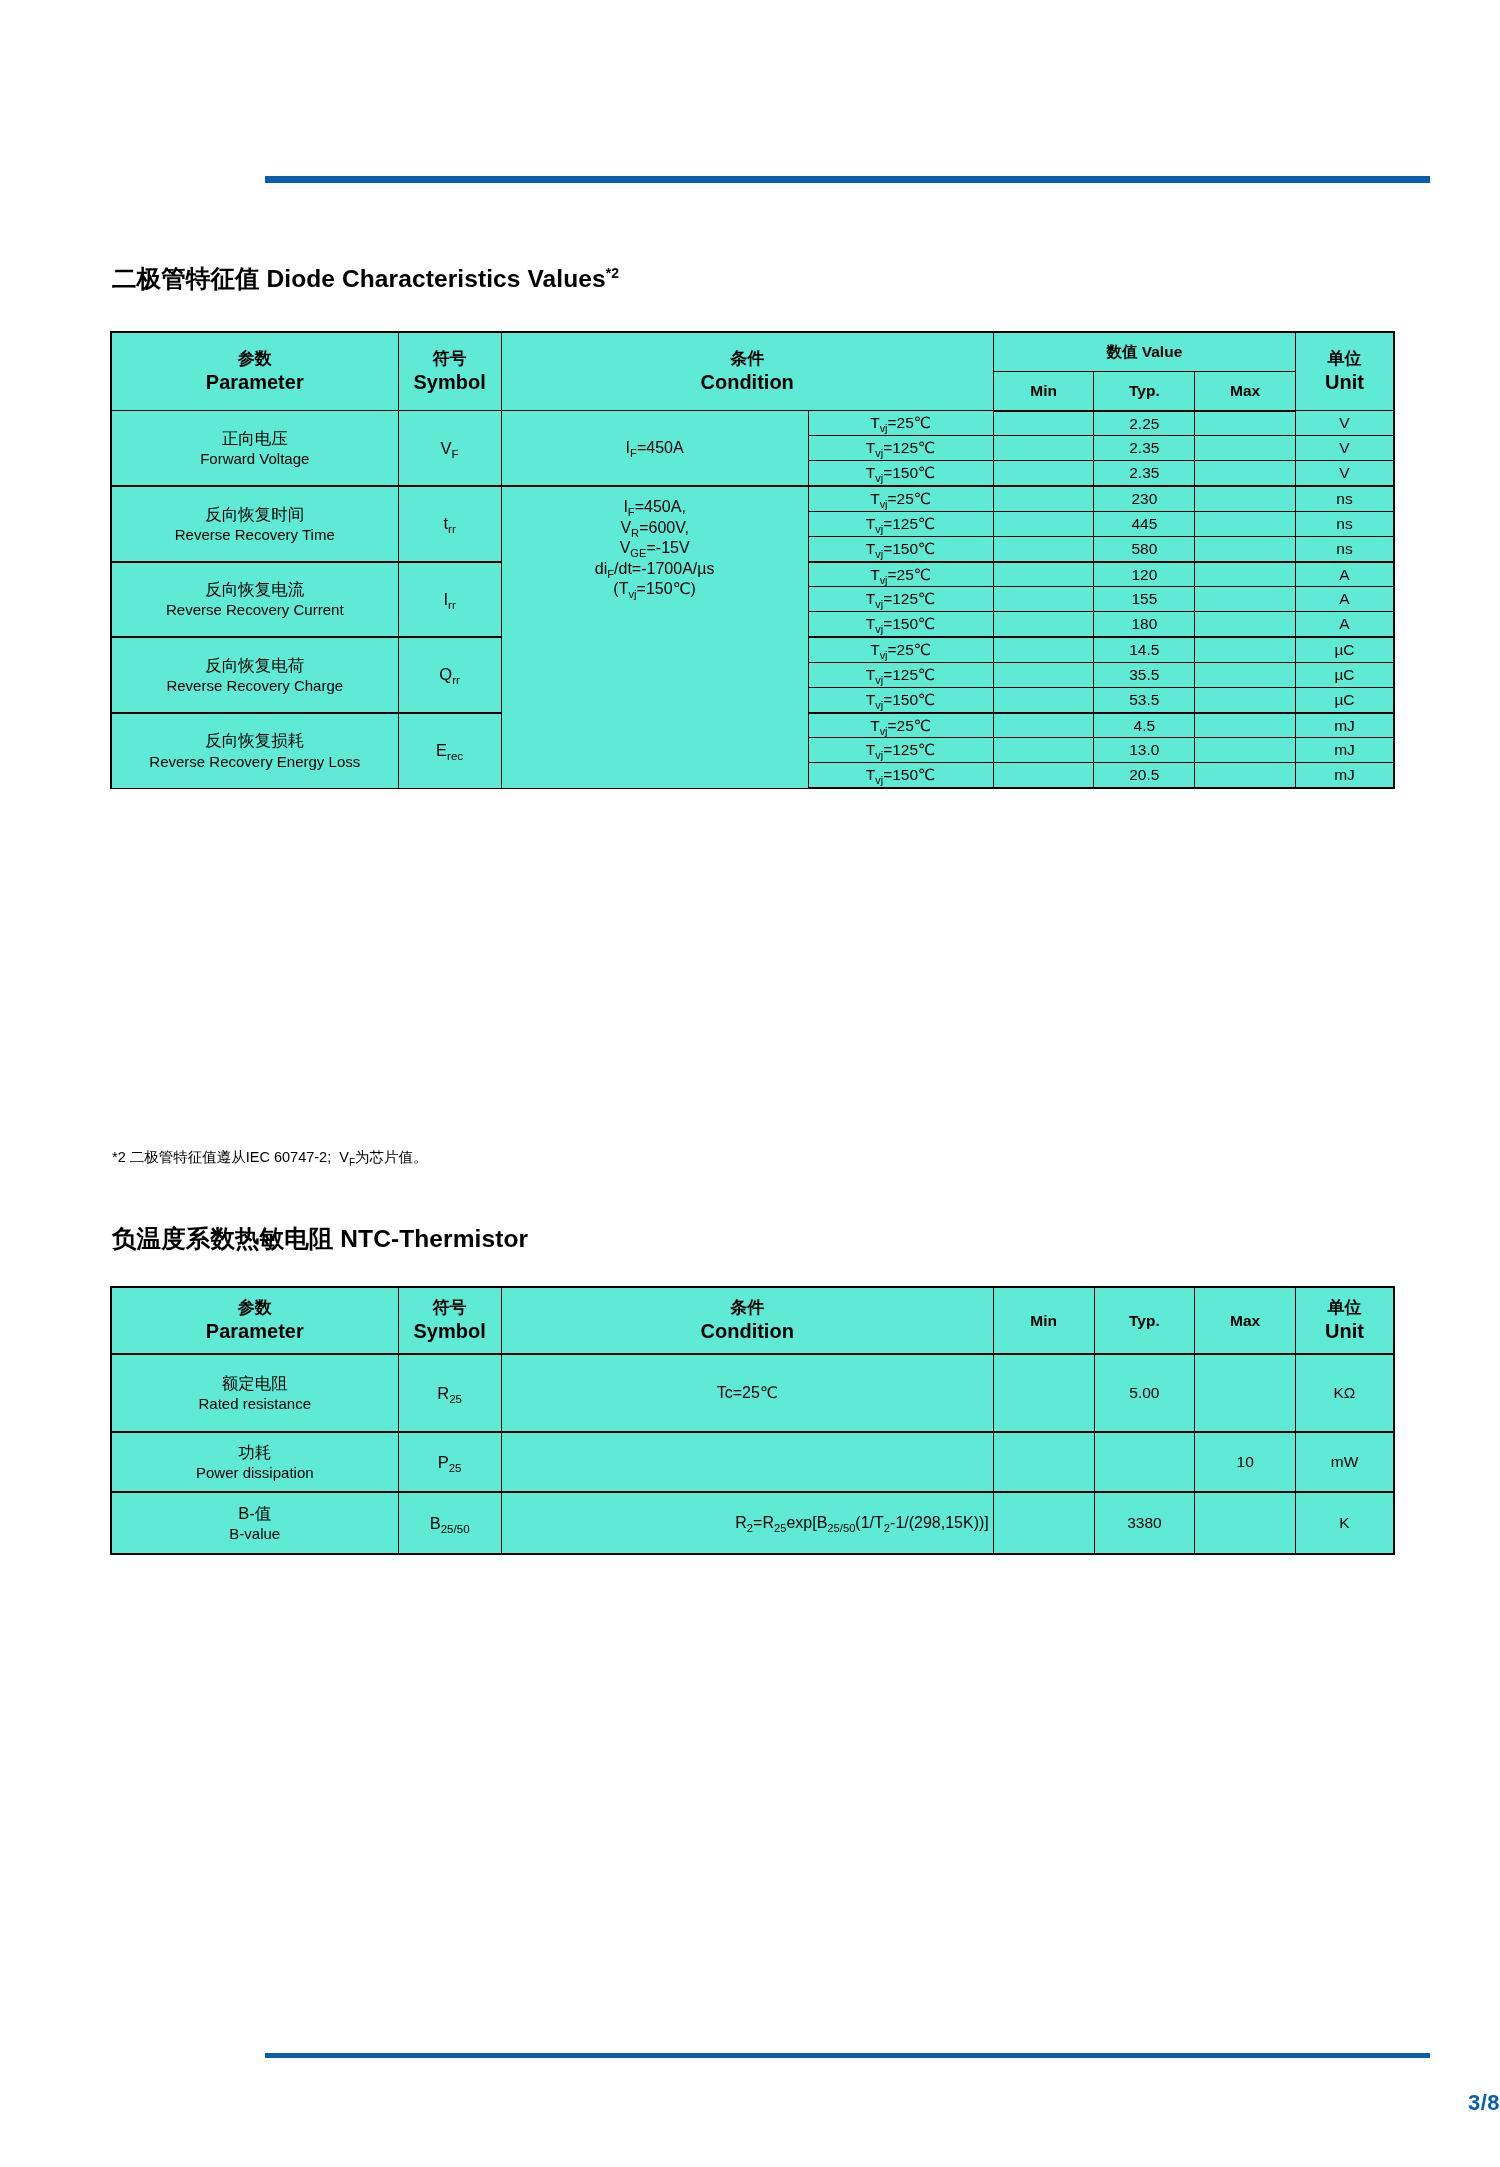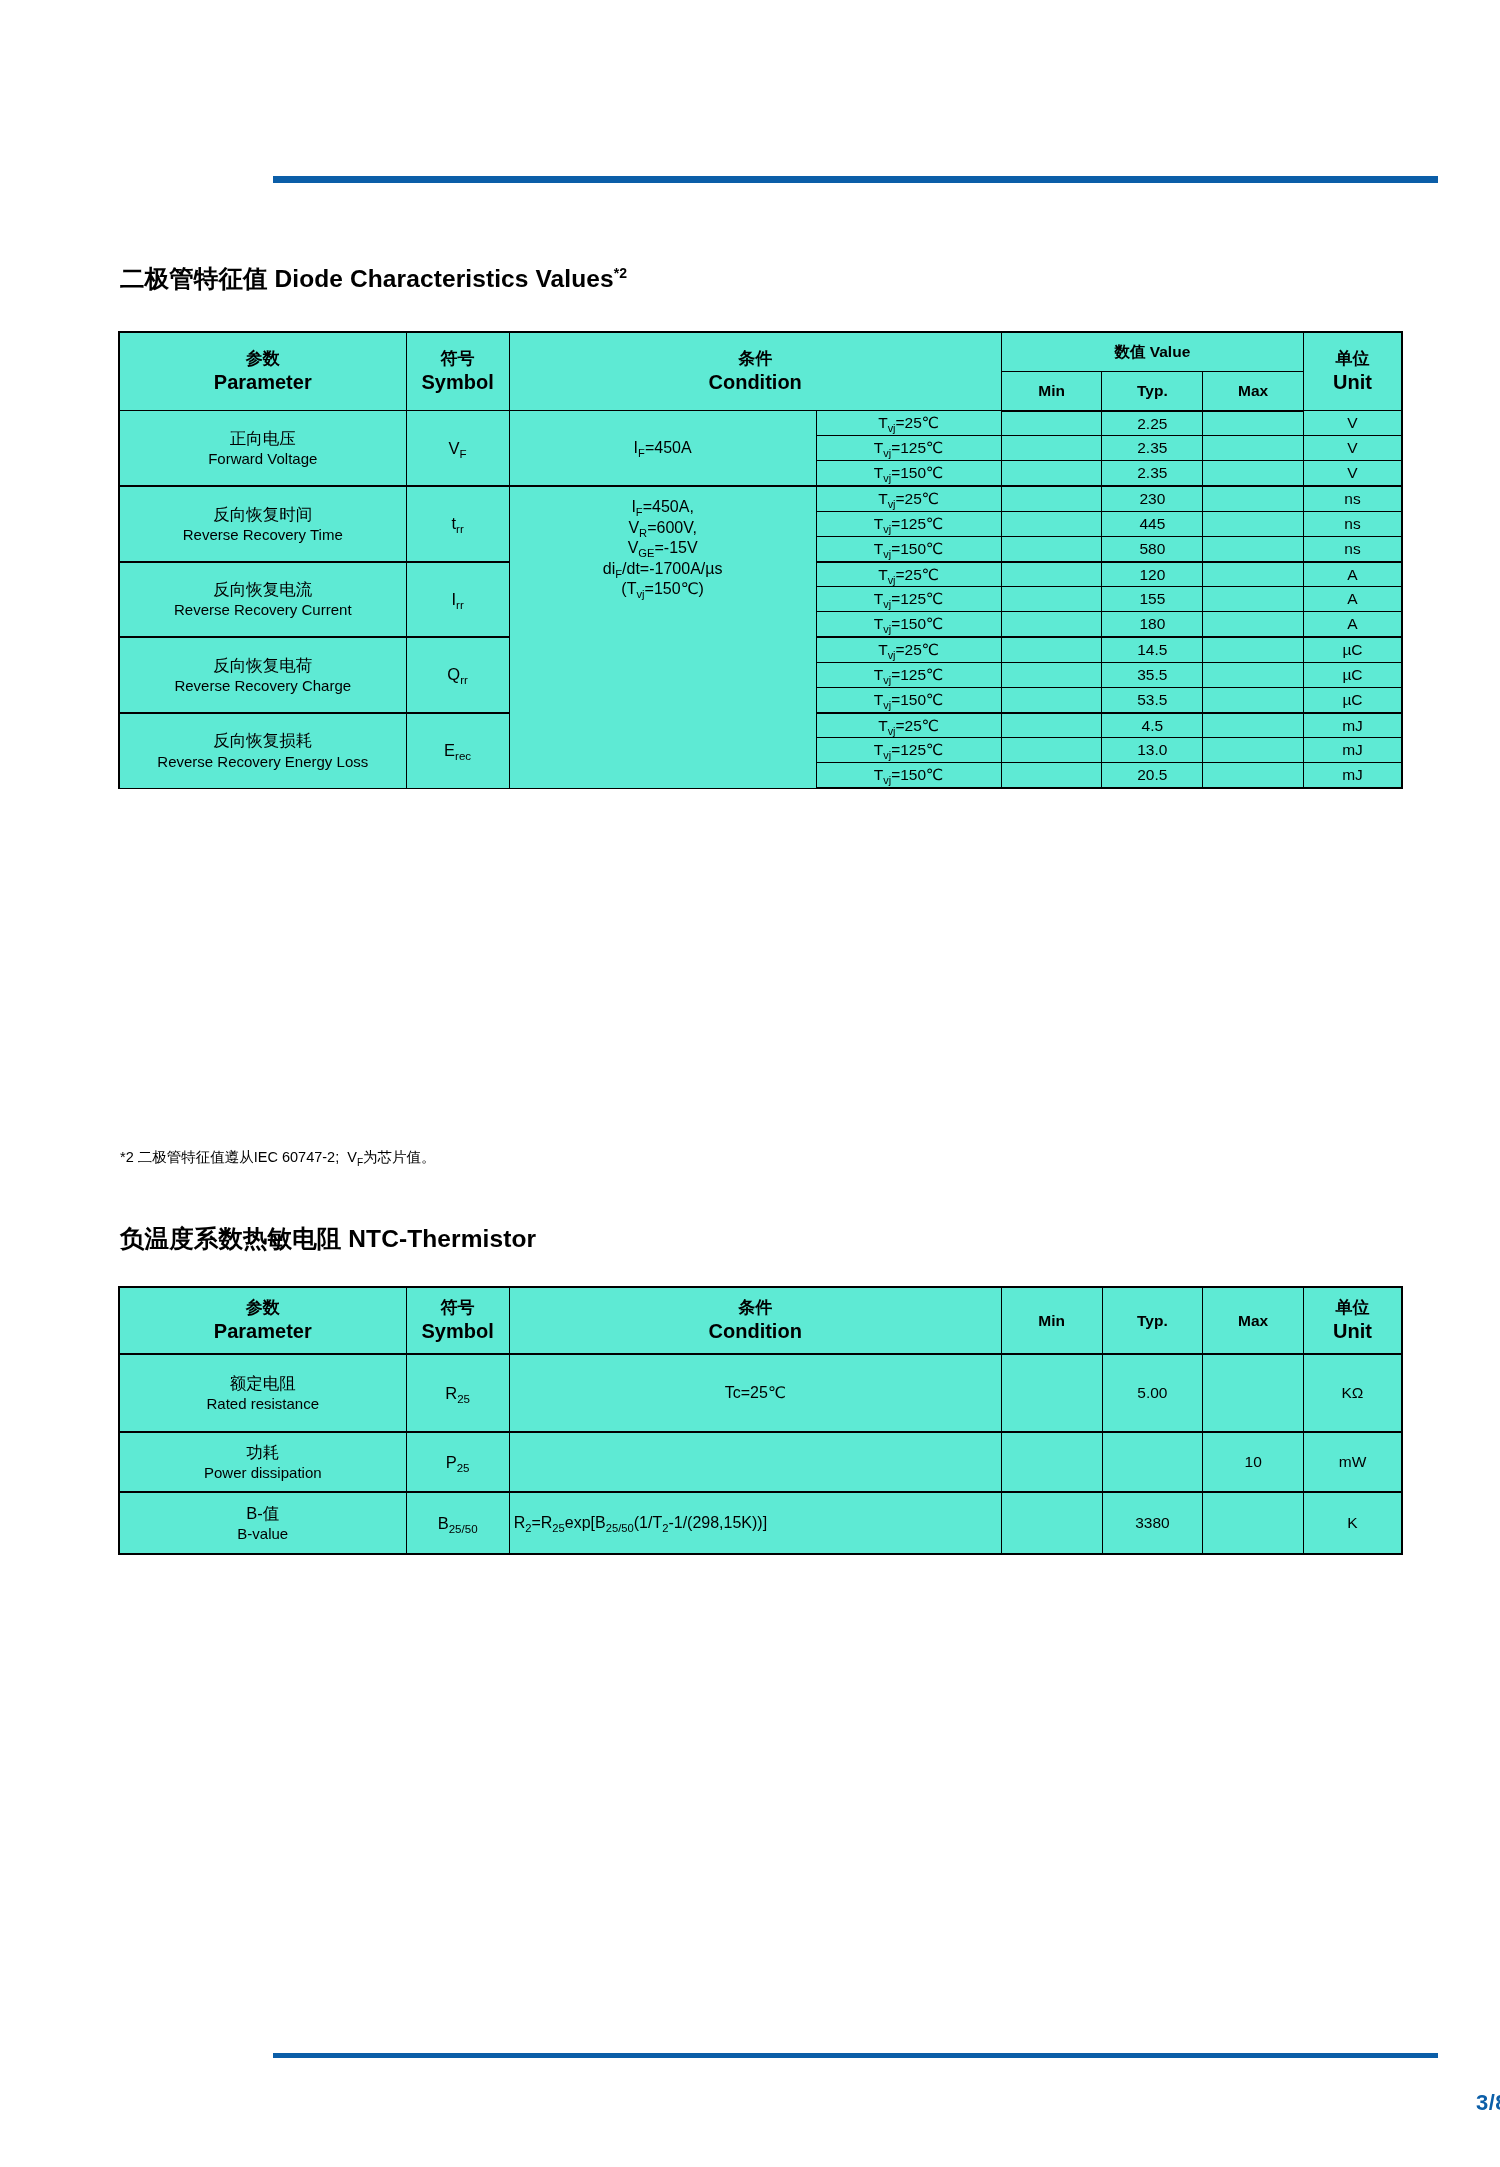--- a/index.html
+++ b/index.html
@@ -10,21 +10,20 @@
     background: #ffffff;
     font-family: "Liberation Sans", "DejaVu Sans", sans-serif;
     color: #000000;
     position: relative;
     overflow: hidden;
   }
 
   .page {
     position: absolute;
     inset: 0;
-    margin-left: 8px;
   }
 
   
   .rule-top {
     position: absolute;
     left: 265px;
     top: 176px;
     width: 1165px;
     height: 7px;
     background: #0b5ea8;
@@ -386,21 +385,21 @@
         <td class="val-cell thick-top">10</td>
         <td class="unit-cell thick-right thick-top">mW</td>
       </tr>
 
       <tr>
         <td class="param-cell thick-left thick-top thick-bottom" style="height:62px">
           <span class="cn">B-值</span>
           <span class="en">B-value</span>
         </td>
         <td class="sym-cell thick-top thick-bottom">B<sub>25/50</sub></td>
-        <td class="cond-cell thick-top thick-bottom" style="text-align:left;padding-left:4px">R<sub>2</sub>=R<sub>25</sub>exp[B<sub>25/50</sub>(1/T<sub>2</sub>-1/(298,15K))]</td>
+        <td class="cond-cell thick-top thick-bottom" style="text-align:right;padding-left:4px">R<sub>2</sub>=R<sub>25</sub>exp[B<sub>25/50</sub>(1/T<sub>2</sub>-1/(298,15K))]</td>
         <td class="val-cell thick-top thick-bottom"></td>
         <td class="val-cell thick-top thick-bottom">3380</td>
         <td class="val-cell thick-top thick-bottom"></td>
         <td class="unit-cell thick-right thick-top thick-bottom">K</td>
       </tr>
     </tbody>
   </table>
 
   <div class="rule-bottom"></div>
   <div class="page-number">3/8</div>

